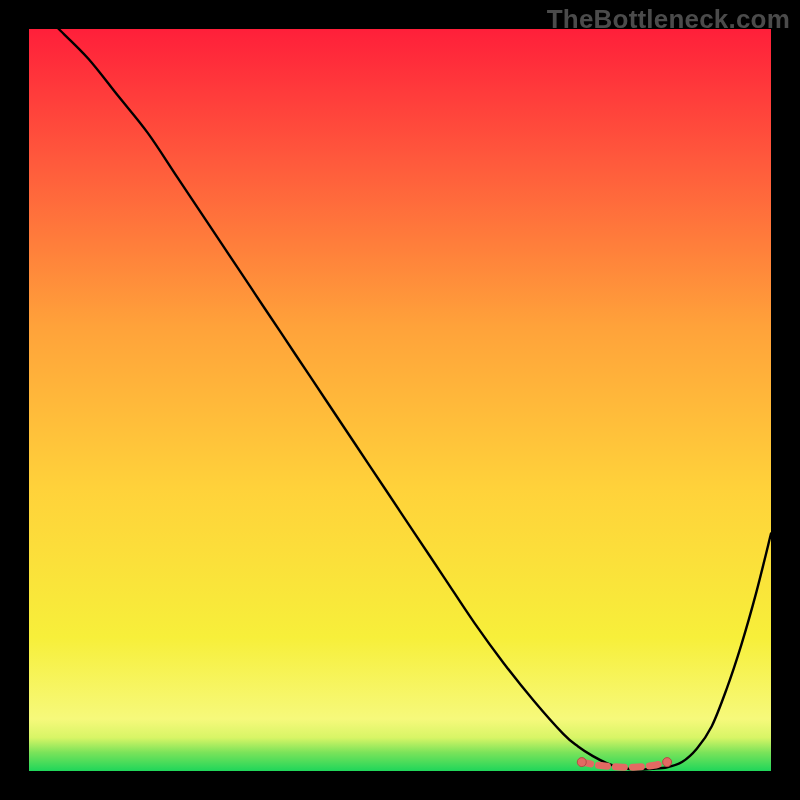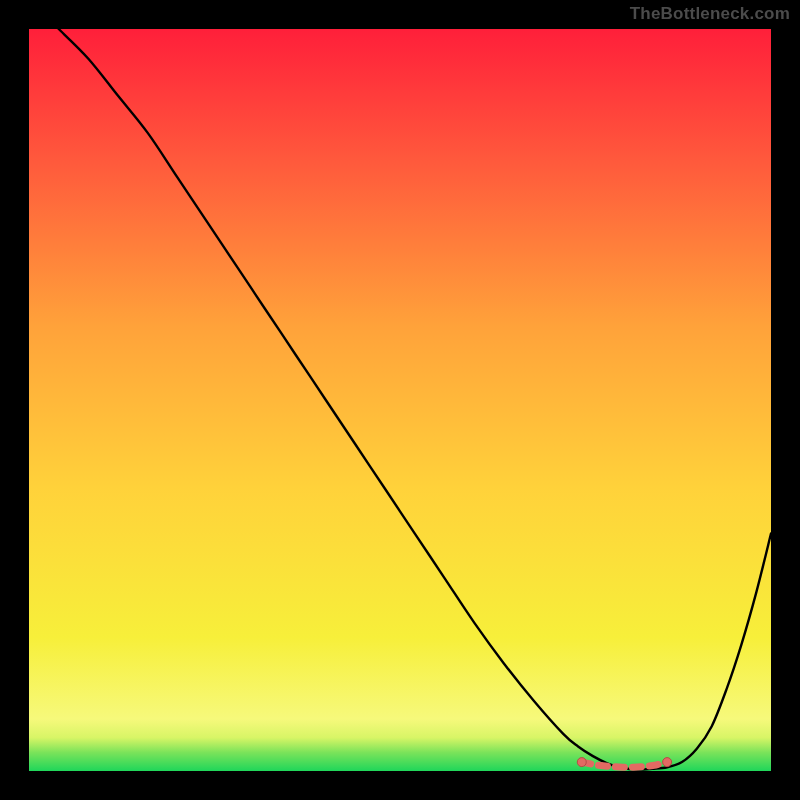--- a/index.html
+++ b/index.html
@@ -14,21 +14,21 @@
   .frame {
     position: relative;
     width: 800px;
     height: 800px;
     background: #000;
   }
   .watermark {
     position: absolute;
     top: 4px;
     right: 10px;
-    font-size: 17px;
+    font-size: 26px;
     font-weight: 600;
     color: #4b4b4b;
     letter-spacing: 0.2px;
     z-index: 10;
     user-select: none;
   }
   .plot-area {
     position: absolute;
     left: 29px;
     top: 29px;

